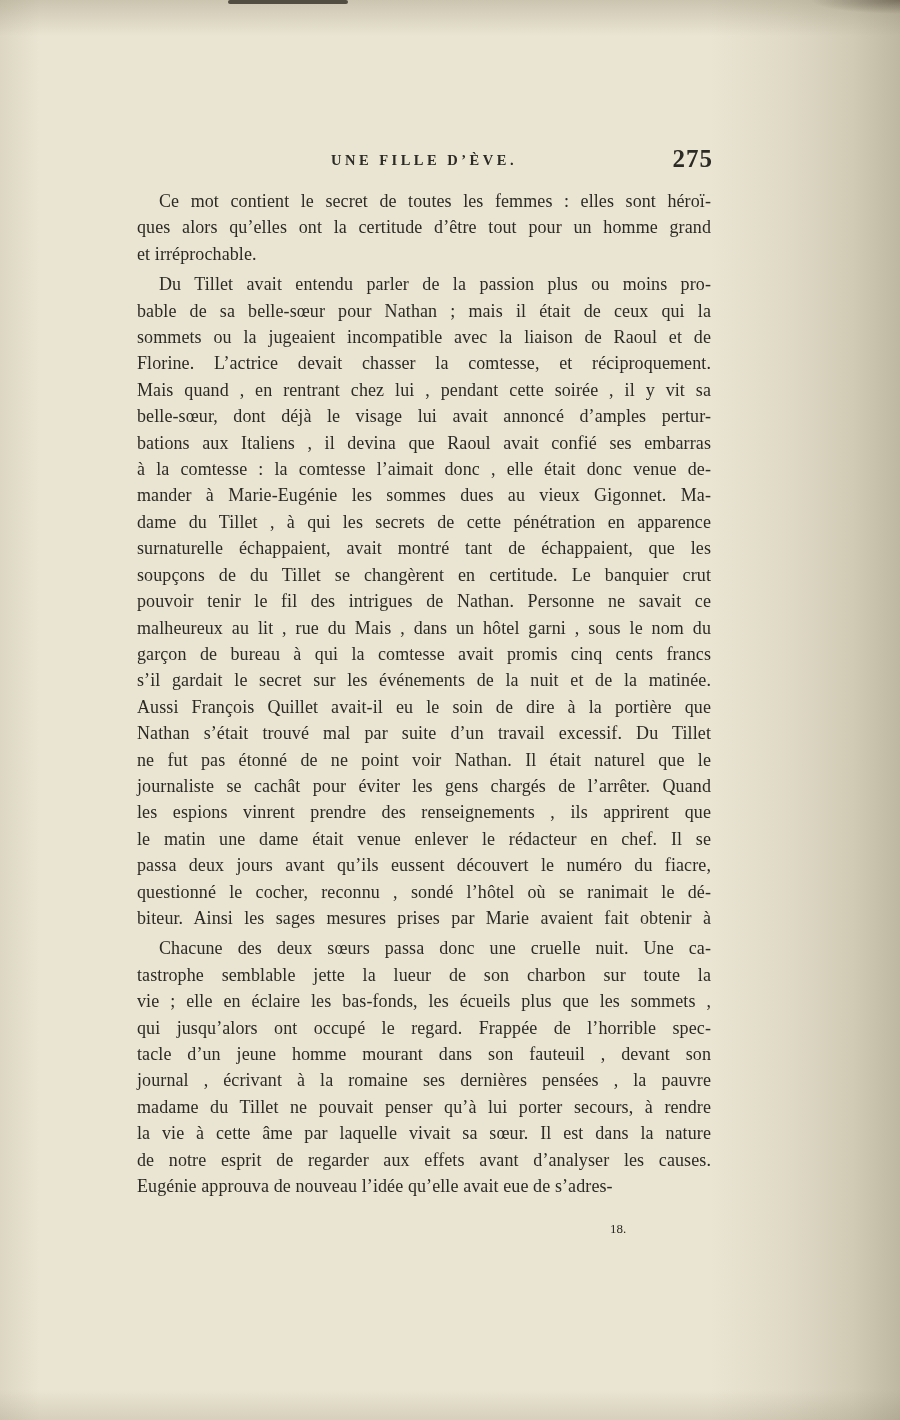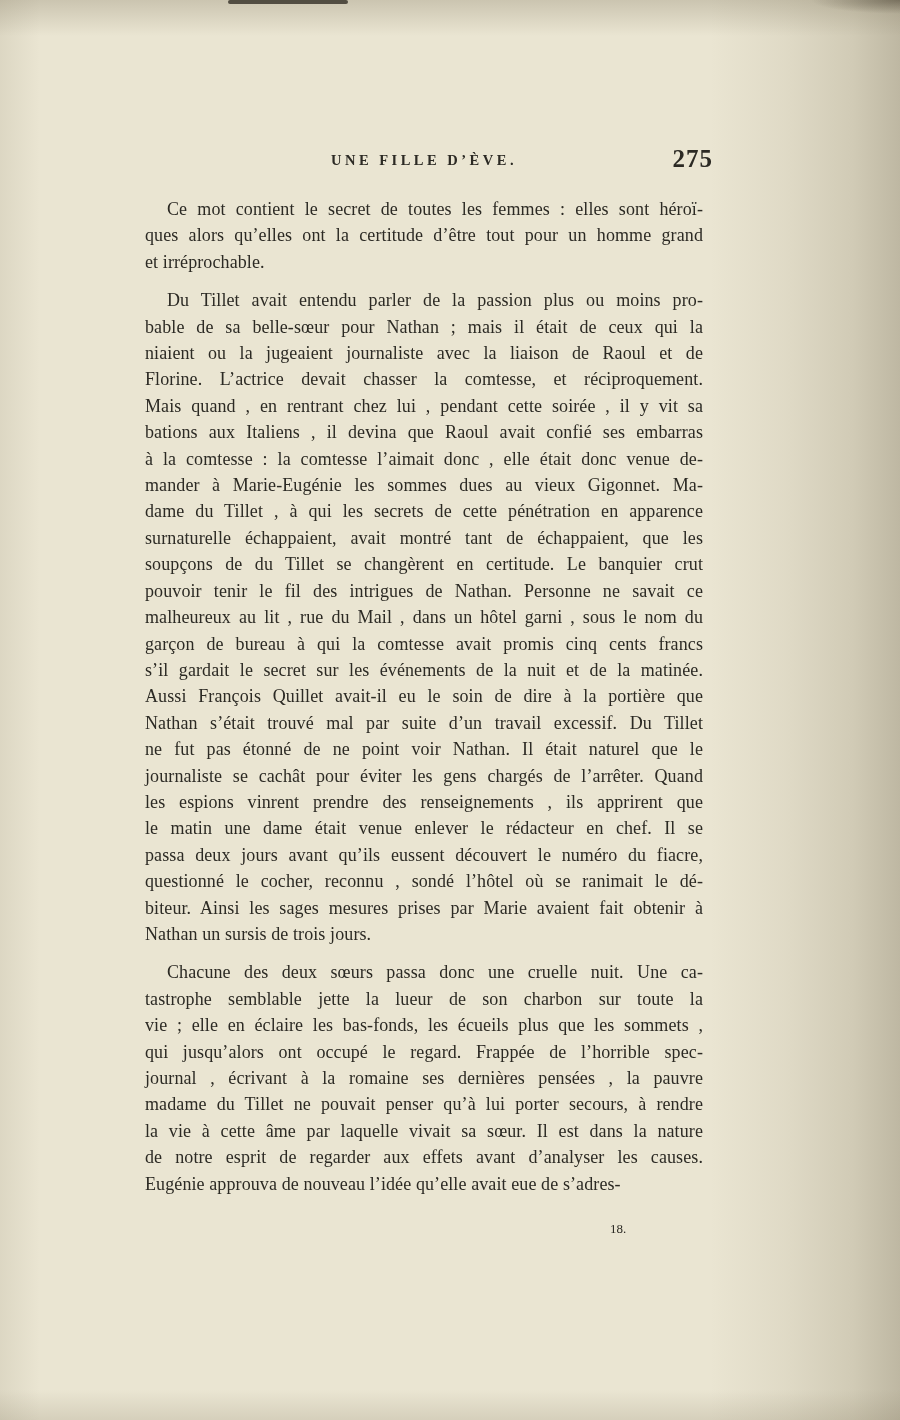--- a/index.html
+++ b/index.html
@@ -81,21 +81,21 @@
 
   .text-block {
     position: absolute;
     top: 184px;
     left: 133px;
     width: 582px;
     font-size: 18px;
     line-height: 26.4px;
     letter-spacing: 0.1px;
   }
-  .paragraph { margin: 12px; }
+  .paragraph { margin: 4px; }
   .line {
     text-align: justify;
     text-align-last: justify;
     white-space: normal;
   }
   .line.first { text-indent: 22px; }
   .line.last  { text-align-last: left; }
 
   .signature-mark {
     position: absolute;
@@ -123,49 +123,50 @@
 
   <main class="text-block">
       <div class="paragraph">
         <div class="line first">Ce mot contient le secret de toutes les femmes : elles sont héroï-</div>
         <div class="line">ques alors qu’elles ont la certitude d’être tout pour un homme grand</div>
         <div class="line last">et irréprochable.</div>
       </div>
       <div class="paragraph">
         <div class="line first">Du Tillet avait entendu parler de la passion plus ou moins pro-</div>
         <div class="line">bable de sa belle-sœur pour Nathan ; mais il était de ceux qui la</div>
-        <div class="line">niaient ou la jugeaient journaliste avec la liaison de Raoul et de</div>
+        <div class="line">sommets ou la jugeaient incompatible avec la liaison de Raoul et de</div>
         <div class="line">Florine. L’actrice devait chasser la comtesse, et réciproquement.</div>
         <div class="line">Mais quand , en rentrant chez lui , pendant cette soirée , il y vit sa</div>
+        <div class="line">belle-sœur, dont déjà le visage lui avait annoncé d’amples pertur-</div>
         <div class="line">bations aux Italiens , il devina que Raoul avait confié ses embarras</div>
         <div class="line">à la comtesse : la comtesse l’aimait donc , elle était donc venue de-</div>
         <div class="line">mander à Marie-Eugénie les sommes dues au vieux Gigonnet. Ma-</div>
         <div class="line">dame du Tillet , à qui les secrets de cette pénétration en apparence</div>
         <div class="line">surnaturelle échappaient, avait montré tant de échappaient, que les</div>
         <div class="line">soupçons de du Tillet se changèrent en certitude. Le banquier crut</div>
         <div class="line">pouvoir tenir le fil des intrigues de Nathan.  Personne ne savait ce</div>
-        <div class="line">malheureux au lit , rue du Mail , dans un hôtel garni , sous le nom du</div>
+        <div class="line">malheureux au lit , rue du Mais , dans un hôtel garni , sous le nom du</div>
         <div class="line">garçon de bureau à qui la comtesse avait promis cinq cents francs</div>
         <div class="line">s’il gardait le secret sur les événements de la nuit et de la matinée.</div>
         <div class="line">Aussi François Quillet avait-il eu le soin de dire à la portière que</div>
         <div class="line">Nathan s’était trouvé mal par suite d’un travail excessif.  Du Tillet</div>
         <div class="line">ne fut pas étonné de ne point voir Nathan. Il était naturel que le</div>
         <div class="line">journaliste se cachât pour éviter les gens chargés de l’arrêter. Quand</div>
         <div class="line">les espions vinrent prendre des renseignements , ils apprirent que</div>
         <div class="line">le matin une dame était venue enlever le rédacteur en chef. Il se</div>
         <div class="line">passa deux jours avant qu’ils eussent découvert le numéro du fiacre,</div>
         <div class="line">questionné le cocher, reconnu , sondé l’hôtel où se ranimait le dé-</div>
         <div class="line">biteur.  Ainsi les sages mesures prises par Marie avaient fait obtenir à</div>
-        <div class="line last">Nathan un sursis de trois jours.</div>
       </div>
       <div class="paragraph">
         <div class="line first">Chacune des deux sœurs passa donc une cruelle nuit.  Une ca-</div>
         <div class="line">tastrophe semblable jette la lueur de son charbon sur toute la</div>
         <div class="line">vie ; elle en éclaire les bas-fonds, les écueils plus que les sommets ,</div>
         <div class="line">qui jusqu’alors ont occupé le regard.  Frappée de l’horrible spec-</div>
+        <div class="line">tacle d’un jeune homme mourant dans son fauteuil , devant son</div>
         <div class="line">journal ,  écrivant à la romaine ses dernières pensées ,  la pauvre</div>
         <div class="line">madame du Tillet ne pouvait penser qu’à lui porter secours, à rendre</div>
         <div class="line">la vie à cette âme par laquelle vivait sa sœur.  Il est dans la nature</div>
         <div class="line">de notre esprit de regarder aux effets avant d’analyser les causes.</div>
         <div class="line last">Eugénie approuva de nouveau l’idée qu’elle avait eue de s’adres-</div>
       </div>
     </main>
 
   <div class="signature-mark">18.</div>
 

